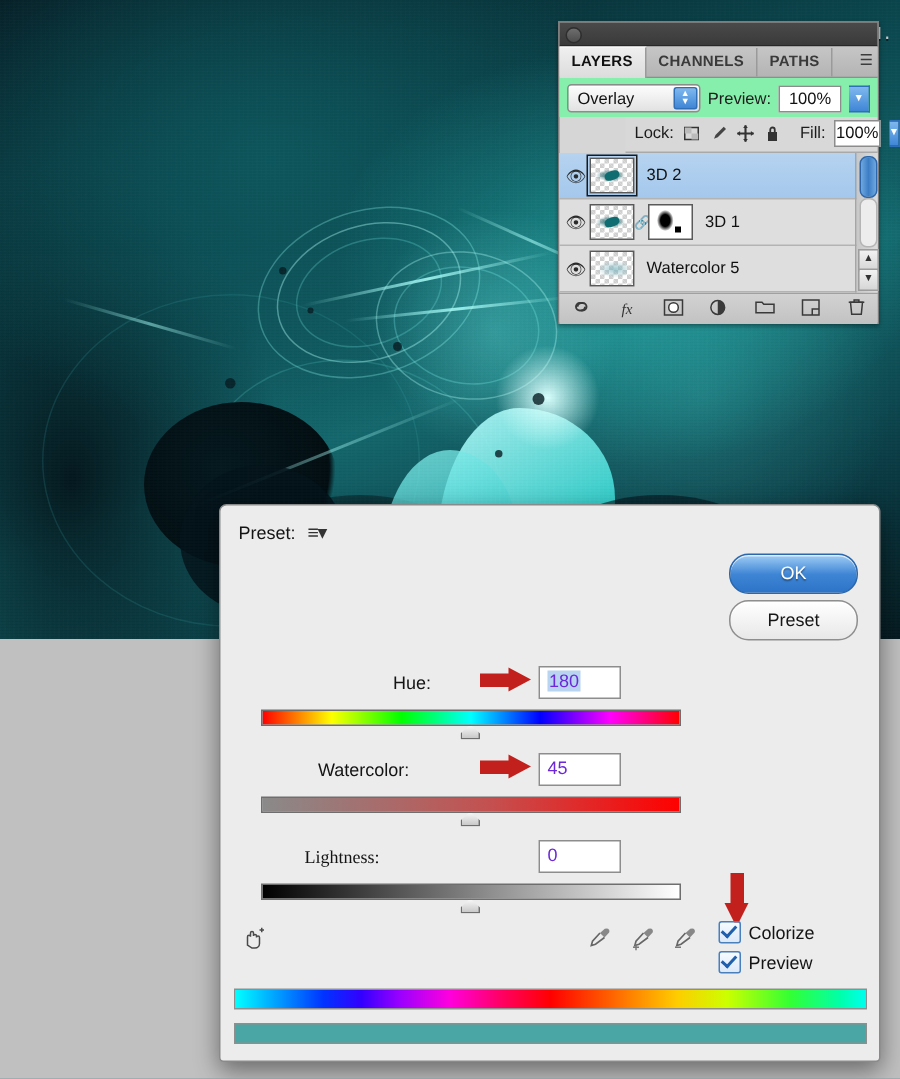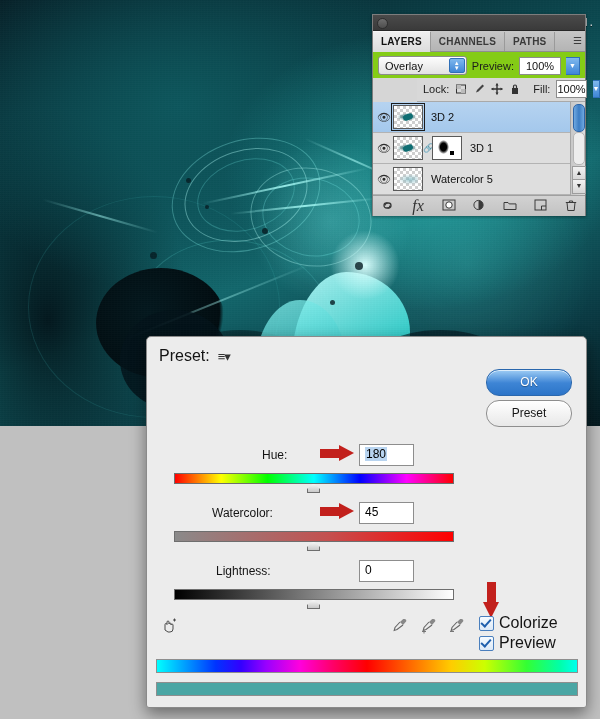--- a/index.html
+++ b/index.html
@@ -86,21 +86,21 @@
   }
   .tab.active{
     background:linear-gradient(#efefef,#dcdcdc);color:#111;
     border-top:1px solid #f6f6f6;margin-bottom:-1px;padding-bottom:4px;
   }
   .panel-menu{
     position:absolute;right:4px;top:4px;font-size:10px;color:#3c3c3c;letter-spacing:-1px;
   }
   .blend-row{
     display:flex;align-items:center;gap:5px;padding:4px 5px 3px;
-    background:#84cc16;
+    background:#86efac;
   }
   .combo{
     flex:1;height:17px;border:1px solid #8c8c8c;border-radius:3px;
     background:linear-gradient(#fdfdfd,#e2e2e2);
     display:flex;align-items:center;position:relative;
     font-size:11px;padding-left:6px;color:#111;box-shadow:inset 0 1px 0 #fff;
   }
   .combo .arrows{
     position:absolute;right:1px;top:1px;bottom:1px;width:14px;border-radius:2px;
     background:linear-gradient(#7fb8ee,#3f86d6);border:1px solid #2f6fb8;
@@ -186,21 +186,21 @@
     font-size:12px;color:#141414;overflow:hidden;
   }
   .dlg-title{
     height:22px;line-height:22px;text-align:center;font-size:12px;color:#2a2a2a;
     background:linear-gradient(#c9c9c9,#aeaeae);border-bottom:1px solid #8d8d8d;
     border-radius:4px 4px 0 0;
   }
   .preset-row{
     display:flex;align-items:center;gap:8px;padding:10px 0 0 12px;
   }
-  .preset-label{font-size:16px;}
+  .preset-label{font-size:12px;}
   .preset-combo{
     width:250px;height:21px;border:1px solid #8a8a8a;border-radius:4px;
     background:linear-gradient(#fdfdfd,#e6e6e6);position:relative;
     display:flex;align-items:center;padding-left:9px;font-size:12px;
     box-shadow:inset 0 1px 0 #fff;
   }
   .preset-combo .arrows{
     position:absolute;right:2px;top:2px;bottom:2px;width:17px;border-radius:3px;
     background:linear-gradient(#8fc3f2,#4a8fd8);border:1px solid #3673b8;
     display:flex;flex-direction:column;align-items:center;justify-content:center;
@@ -235,21 +235,21 @@
     font-size:12px;color:#9a9a9a;
   }
   .master-combo .arrows{
     position:absolute;right:3px;top:3px;bottom:3px;width:13px;
     display:flex;flex-direction:column;align-items:center;justify-content:center;
     color:#9a9a9a;font-size:7px;line-height:6px;
   }
   .sl-label{position:absolute;font-size:12px;color:#141414;}
   .sl-field{
     position:absolute;width:48px;height:20px;border:1px solid #8d8d8d;
-    background:#fff;font-size:12px;line-height:19px;padding-left:5px;color:#000000;
+    background:#fff;font-size:12px;line-height:19px;padding-left:5px;color:#6d28d9;
   }
   .sl-field .hl{background:#b8d4f0;padding:0 1px;}
   .sl-bar{
     position:absolute;height:9px;border:1px solid #6e6e6e;
   }
   .hue-grad{background:linear-gradient(90deg,#ff0000 0%,#ffff00 16.6%,#00ff00 33.3%,#00ffff 50%,#0000ff 66.6%,#ff00ff 83.3%,#ff0000 100%);}
   .sat-grad{background:linear-gradient(90deg,#8a8a8a 0%,#c4504f 55%,#ff0000 100%);}
   .light-grad{background:linear-gradient(90deg,#000000 0%,#8f8f8f 55%,#ffffff 100%);}
   .sl-handle{
     position:absolute;width:11px;height:8px;
@@ -258,21 +258,21 @@
   }
   .red-arrow{position:absolute;width:34px;height:17px;}
   .red-arrow .shaft{position:absolute;left:0;top:4px;width:21px;height:9px;background:#c2201c;}
   .red-arrow .head{position:absolute;left:19px;top:0;width:0;height:0;
     border-top:8.5px solid transparent;border-bottom:8.5px solid transparent;border-left:15px solid #c2201c;}
   .red-arrow-down{position:absolute;width:17px;height:36px;}
   .red-arrow-down .shaft{position:absolute;left:4px;top:0;width:9px;height:22px;background:#c2201c;}
   .red-arrow-down .head{position:absolute;left:0;top:20px;width:0;height:0;
     border-left:8.5px solid transparent;border-right:8.5px solid transparent;border-top:16px solid #c2201c;}
   .chk-row{
-    position:absolute;display:flex;align-items:center;gap:5px;font-size:16px;color:#141414;
+    position:absolute;display:flex;align-items:center;gap:5px;font-size:12px;color:#141414;
   }
   .chkbox{
     width:13px;height:13px;border:1px solid #4a7fbd;border-radius:2px;
     background:linear-gradient(#f6fbff,#dce9f8);position:relative;
   }
   .chkbox:after{
     content:"";position:absolute;left:3px;top:0px;width:4px;height:8px;
     border:solid #1f5fad;border-width:0 2px 2px 0;transform:rotate(42deg);
   }
   .eyedrop{
@@ -426,21 +426,21 @@
     </div>
   </div>
 
   <div class="panel-footer">
     <span class="footer-ico">
       <svg width="15" height="11" viewBox="0 0 15 11">
           <path d="M5 5.5 a2.5 2.5 0 0 1 2.5-2.5 h1 a2.5 2.5 0 0 1 0 5 h-1" fill="none" stroke="#3a3a3a" stroke-width="1.3"></path>
           <path d="M10 5.5 a2.5 2.5 0 0 1 -2.5 2.5 h-1 a2.5 2.5 0 0 1 0 -5 h1" fill="none" stroke="#3a3a3a" stroke-width="1.3"></path>
         </svg>
     </span>
-    <span class="footer-ico" style="font-style:italic;font-family:'Liberation Serif',serif;font-size:16px;">fx</span>
+    <span class="footer-ico" style="font-style:italic;font-family:'Liberation Serif',serif;font-size:10px;">fx</span>
     <span class="footer-ico">
       <svg width="14" height="12" viewBox="0 0 14 12">
           <rect x="1" y="1" width="12" height="10" fill="none" stroke="#3a3a3a"></rect>
           <circle cx="7" cy="6" r="3.2" fill="#fff" stroke="#3a3a3a"></circle>
         </svg>
     </span>
     <span class="footer-ico">
       <svg width="14" height="12" viewBox="0 0 14 12">
           <circle cx="6.5" cy="6" r="4.6" fill="none" stroke="#3a3a3a"></circle>
           <path d="M6.5 1.4 a4.6 4.6 0 0 1 0 9.2 z" fill="#3a3a3a"></path>
@@ -489,21 +489,21 @@
 
   <span class="sl-label" style="left:65px;top:169px;">Watercolor:</span>
   <span class="sl-field" style="left:212px;top:165px;">45</span>
   <span class="red-arrow" style="left:173px;top:166px;">
     <span class="shaft"></span>
       <span class="head"></span>
   </span>
   <span class="sl-bar sat-grad" style="left:27px;top:194px;width:278px;"></span>
   <span class="sl-handle" style="left:160px;top:204px;"></span>
 
-  <span class="sl-label" style="left:69px;top:227px;">Lightness:</span>
+  <span class="sl-label" style="left:56px;top:227px;font-family:Liberation Serif, serif;">Lightness:</span>
   <span class="sl-field" style="left:212px;top:223px;">0</span>
   <span class="sl-bar light-grad" style="left:27px;top:252px;width:278px;"></span>
   <span class="sl-handle" style="left:160px;top:262px;"></span>
 
   <span class="red-arrow-down" style="left:336px;top:245px;">
     <span class="shaft"></span>
       <span class="head"></span>
   </span>
 
   <div class="chk-row" style="left:332px;top:277px;">

